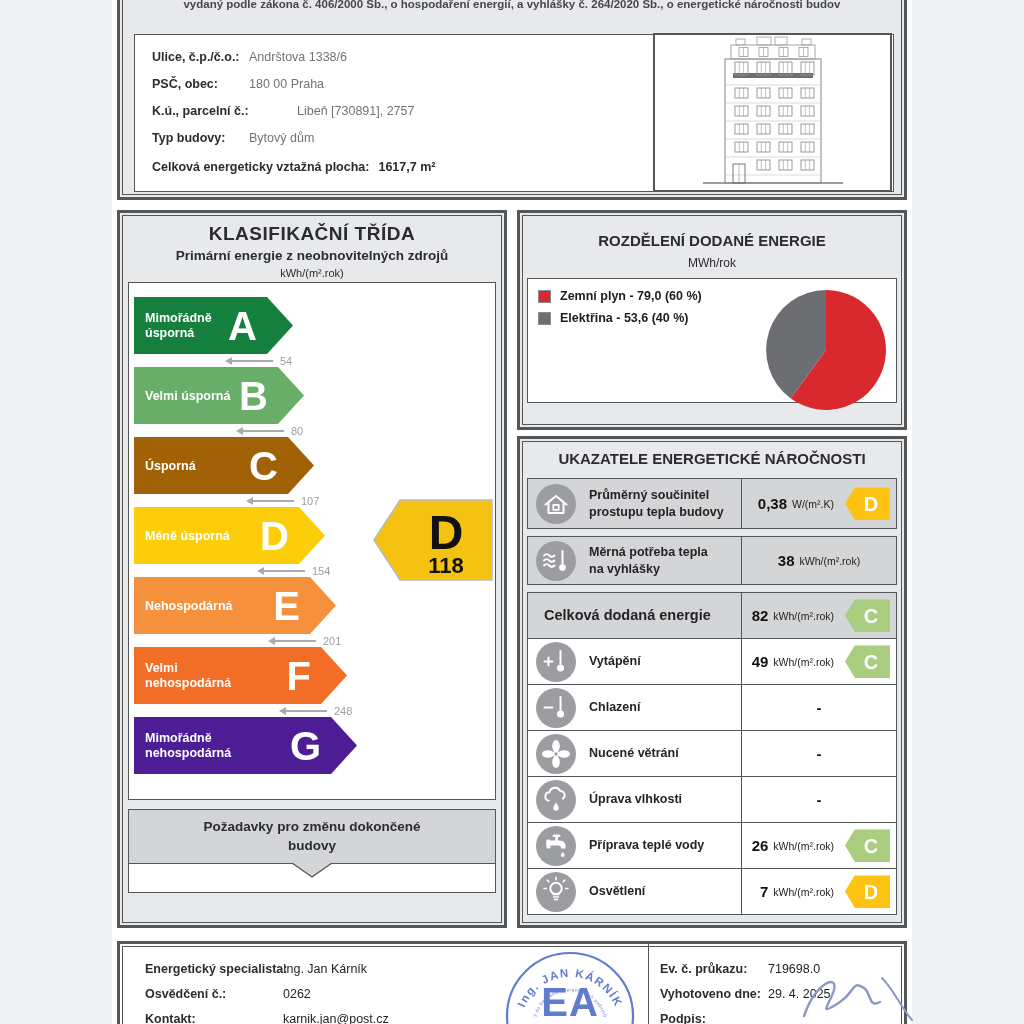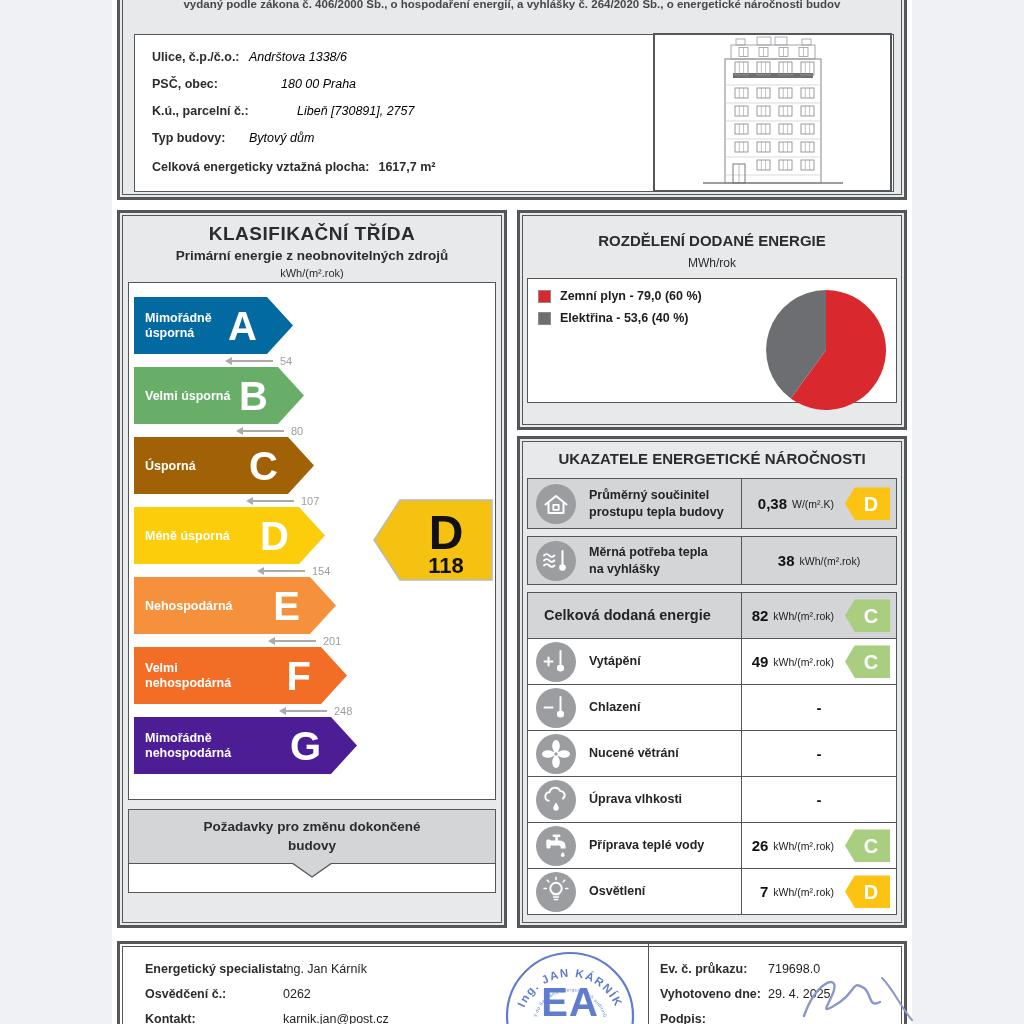--- a/index.html
+++ b/index.html
@@ -10,21 +10,21 @@
   .panel::after{content:"";position:absolute;inset:2px;border:1px solid #54575a;pointer-events:none;}
   .white{background:#ffffff;}
   .abs{position:absolute;box-sizing:border-box;}
   .ctr{text-align:center;}
   .ibox{position:absolute;box-sizing:border-box;background:#fff;border:1px solid #54575a;}
   
   .band-text{position:absolute;left:0;top:52px;width:100%;text-align:center;
              font-size:11.5px;font-weight:bold;color:#47484b;}
   .addr-row{position:absolute;left:17px;height:18px;font-size:12.5px;white-space:nowrap;display:flex;}
   .addr-label{font-weight:bold;width:97px;flex:none;}
-  .addr-value{color:#000000;font-style:italic;}
+  .addr-value{color:#737373;}
   
   .cls-title{position:absolute;top:10px;width:100%;font-size:19px;font-weight:bold;letter-spacing:.5px;}
   .cls-sub{position:absolute;top:35px;width:100%;font-size:13.5px;font-weight:bold;}
   .cls-unit{position:absolute;top:54px;width:100%;font-size:11px;}
   .bar-row{position:relative;height:57px;margin-bottom:13px;}
   .bar{position:absolute;left:0;top:0;height:57px;
        clip-path:polygon(0 0,calc(100% - 26px) 0,100% 50%,calc(100% - 26px) 100%,0 100%);}
   .bar-label{position:absolute;left:11px;top:50%;transform:translateY(-50%);
              color:#fff;font-weight:bold;font-size:12.5px;line-height:1.2;width:112px;}
   .bar-letter{position:absolute;right:36px;top:50%;transform:translateY(-50%);
@@ -79,21 +79,21 @@
   <div class="doc"></div>
 
   <div class="panel" style="left:117px;top:-57px;width:790px;height:257px;">
     <div class="band-text">vydaný podle zákona č. 406/2000 Sb., o hospodaření energií, a vyhlášky č. 264/2020 Sb., o energetické náročnosti budov</div>
     <div class="ibox" style="left:14px;top:88px;width:760px;height:158px;">
       <div id="addr-rows">
           <div class="addr-row" style="top: 15px;">
             <span class="addr-label">Ulice, č.p./č.o.:</span>
             <span class="addr-value">Andrštova 1338/6</span>
           </div>
-          <div class="addr-row" style="top: 42px; gap: 32px;">
+          <div class="addr-row" style="top: 42px;">
             <span class="addr-label">PSČ, obec:</span>
             <span class="addr-value">180 00 Praha</span>
           </div>
           <div class="addr-row" style="top: 69px; gap: 48px;">
             <span class="addr-label">K.ú., parcelní č.:</span>
             <span class="addr-value">Libeň [730891], 2757</span>
           </div>
           <div class="addr-row" style="top: 96px;">
             <span class="addr-label">Typ budovy:</span>
             <span class="addr-value">Bytový dům</span>
@@ -205,21 +205,21 @@
 
   <div class="panel" style="left:117px;top:210px;width:390px;height:718px;">
     <div class="cls-title ctr">KLASIFIKAČNÍ TŘÍDA</div>
     <div class="cls-sub ctr">Primární energie z neobnovitelných zdrojů</div>
     <div class="cls-unit ctr">kWh/(m².rok)</div>
 
     <div class="ibox" style="left:8px;top:69px;width:368px;height:518px;">
       <div id="bars" style="position:relative;padding:14px 0 0 5px;height:478px;">
 
         <div class="bar-row">
-            <div class="bar" style="width: 159px; background: #0369a1;">
+            <div class="bar" style="width: 159px; background: #15803d;">
               <div class="bar-label">Mimořádně úsporná</div>
               <div class="bar-letter">A</div>
             </div>
             <div class="threshold" style="left: 97px; justify-content: space-between;">
               <span class="t-line"></span>
               <span>54</span>
             </div>
           </div>
           <div class="bar-row">
             <div class="bar" style="width: 170px; background: rgb(104, 174, 104);">

